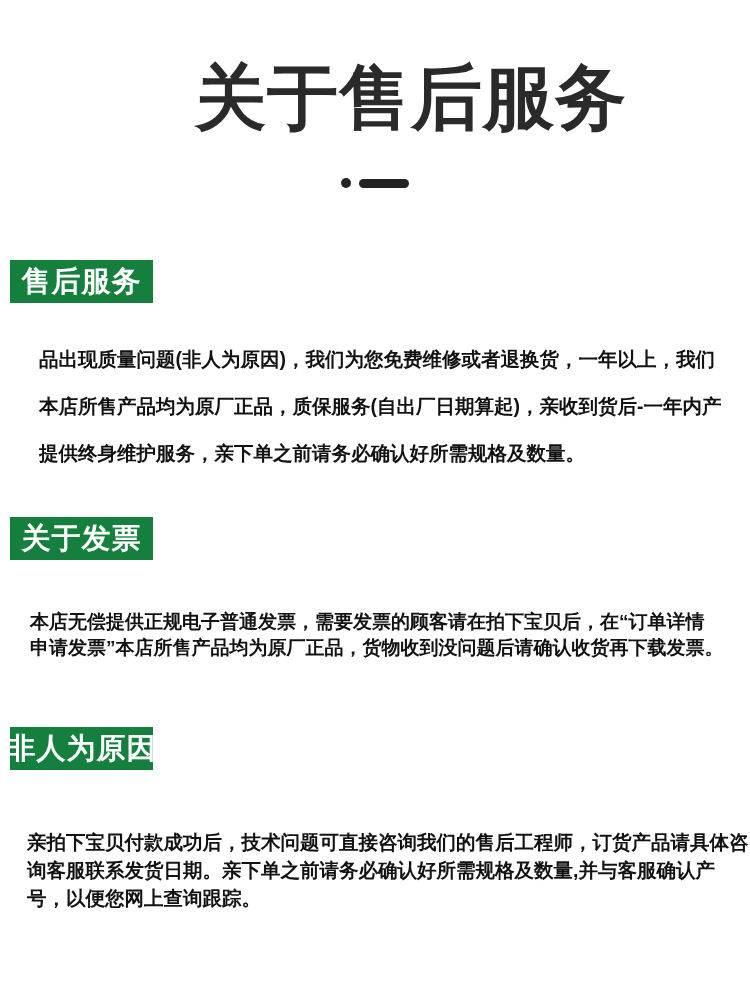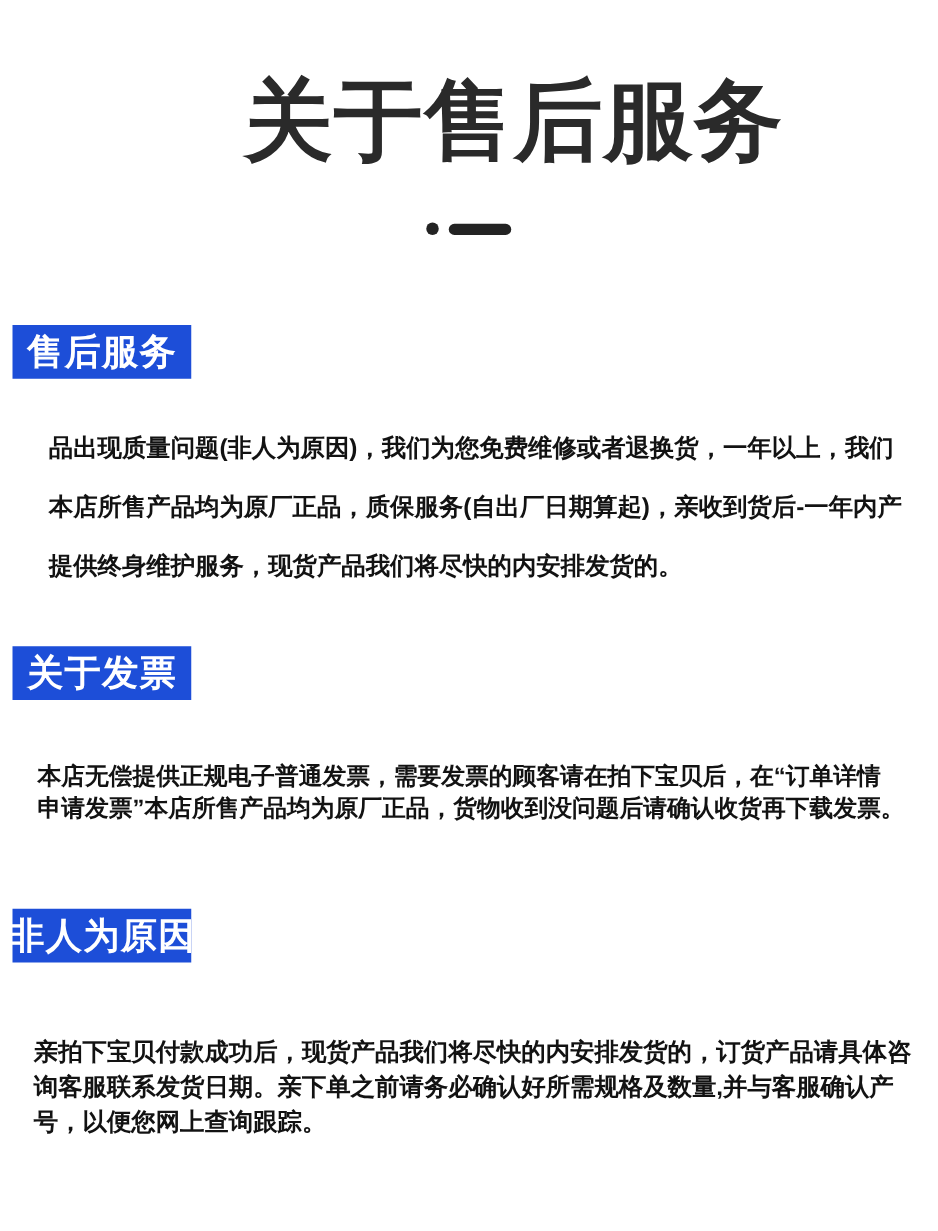--- a/index.html
+++ b/index.html
@@ -54,21 +54,21 @@
     border-radius: 5px;
     background: #232323;
   }
 
   
   .badge {
     position: absolute;
     left: 10px;
     width: 143px;
     height: 43px;
-    background: #1d4ed8;
+    background: #15803d;
     color: #ffffff;
     font-size: 29px;
     font-weight: 700;
     display: flex;
     align-items: center;
     justify-content: center;
     letter-spacing: 1px;
     white-space: nowrap;
   }
   .badge.b1 { top: 260px; }
@@ -110,29 +110,29 @@
 
   <div class="divider">
     <span class="dot"></span>
     <span class="dash"></span>
   </div>
 
   <div class="badge b1">售后服务</div>
   <div class="para p1">
     <div>品出现质量问题(非人为原因)，我们为您免费维修或者退换货，一年以上，我们</div>
     <div>本店所售产品均为原厂正品，质保服务(自出厂日期算起)，亲收到货后-一年内产</div>
-    <div>提供终身维护服务，现货产品我们将尽快的内安排发货的。</div>
+    <div>提供终身维护服务，亲下单之前请务必确认好所需规格及数量。</div>
   </div>
 
   <div class="badge b2">关于发票</div>
   <div class="para p2">
     <div>本店无偿提供正规电子普通发票，需要发票的顾客请在拍下宝贝后，在“订单详情</div>
     <div>申请发票”本店所售产品均为原厂正品，货物收到没问题后请确认收货再下载发票。</div>
   </div>
 
   <div class="badge b3">非人为原因</div>
   <div class="para p3">
-    <div>亲拍下宝贝付款成功后，现货产品我们将尽快的内安排发货的，订货产品请具体咨</div>
+    <div>亲拍下宝贝付款成功后，技术问题可直接咨询我们的售后工程师，订货产品请具体咨</div>
     <div>询客服联系发货日期。亲下单之前请务必确认好所需规格及数量,并与客服确认产</div>
     <div>号，以便您网上查询跟踪。</div>
   </div>
 
 </div>
 
 </body></html>

